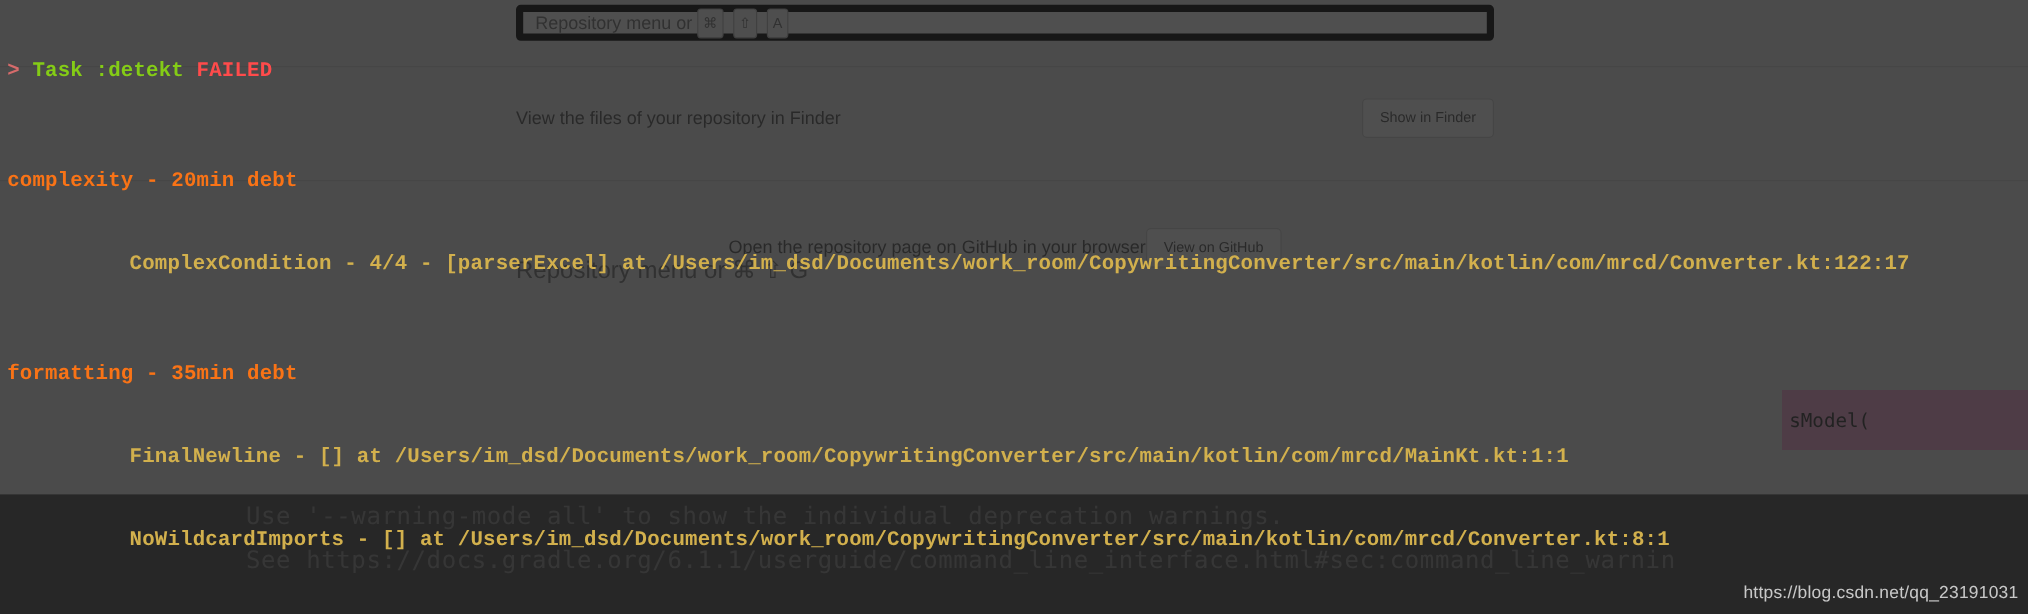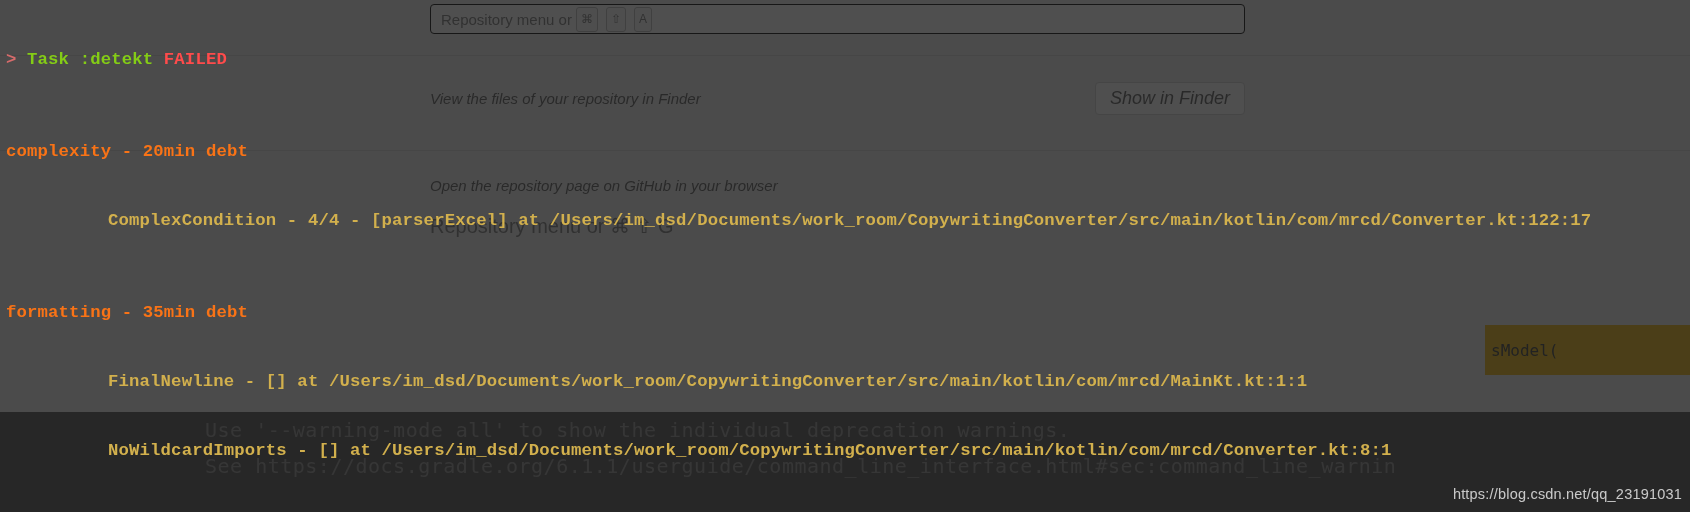--- a/index.html
+++ b/index.html
@@ -23,21 +23,21 @@
     font-family: -apple-system, "Helvetica Neue", Arial, sans-serif;
     font-size: 15px;
   }
   .bg-search {
     position: absolute;
     top: 4px;
     left: 430px;
     width: 815px;
     height: 30px;
     background: #fff;
-    border: 1px solid #000000;
+    border: 6px solid #000000;
     border-radius: 4px;
     display: flex;
     align-items: center;
     padding-left: 10px;
     color: #777;
   }
   .bg-search .kbd {
     margin-left: 4px;
     margin-right: 4px;
     border: 1px solid #bbb;
@@ -47,29 +47,28 @@
     background: #fafafa;
   }
   .bg-row {
     position: absolute;
     left: 430px;
     width: 815px;
     display: flex;
     align-items: center;
     justify-content: space-between;
     color: #555;
-    font-style: italic;
   }
   .bg-row .btn {
     background: #fff;
     border: 1px solid #cfcfcf;
     border-radius: 4px;
     padding: 4px 14px;
     color: #555;
-    font-size: 18px;
+    font-size: 12px;
     white-space: nowrap;
   }
   .bg-second {
     position: absolute;
     left: 430px;
     top: 215px;
     color: #777;
     font-size: 20px;
   }
   .hr {
@@ -93,21 +92,21 @@
     padding-left: 205px;
     line-height: 36px;
     white-space: pre;
   }
   .right-code-fragment {
     position:absolute;
     right:0;
     top:325px;
     width:205px;
     height:50px;
-    background:#eab308;
+    background:#f9a8d4;
     color:#333;
     font-family: Menlo, Monaco, monospace;
     font-size:16px;
     display:flex;
     align-items:center;
     padding-left:6px;
   }
 
   
   .console {
@@ -143,22 +142,23 @@
     <span class="kbd">⌘</span>
     <span class="kbd">⇧</span>
     <span class="kbd">A</span>
   </div>
   <div class="hr" style="top:55px;"></div>
   <div class="bg-row" style="top:82px;">
     <span>View the files of your repository in Finder</span>
     <span class="btn">Show in Finder</span>
   </div>
   <div class="hr" style="top:150px;"></div>
-  <div class="bg-row" style="top:174px;">
+  <div class="bg-row" style="top:190px;justify-content:center;">
     <span>Open the repository page on GitHub in your browser</span>
+    <span class="btn">View on GitHub</span>
   </div>
   <div class="bg-second">Repository menu or ⌘ ⇧ G</div>
 
   <div class="right-code-fragment">
     <span>sModel(</span>
   </div>
 
   <div class="help-strip"><span>Use '--warning-mode all' to show the individual deprecation warnings.</span>
 <span>See https://docs.gradle.org/6.1.1/userguide/command_line_interface.html#sec:command_line_warnin</span></div>
 </div>

